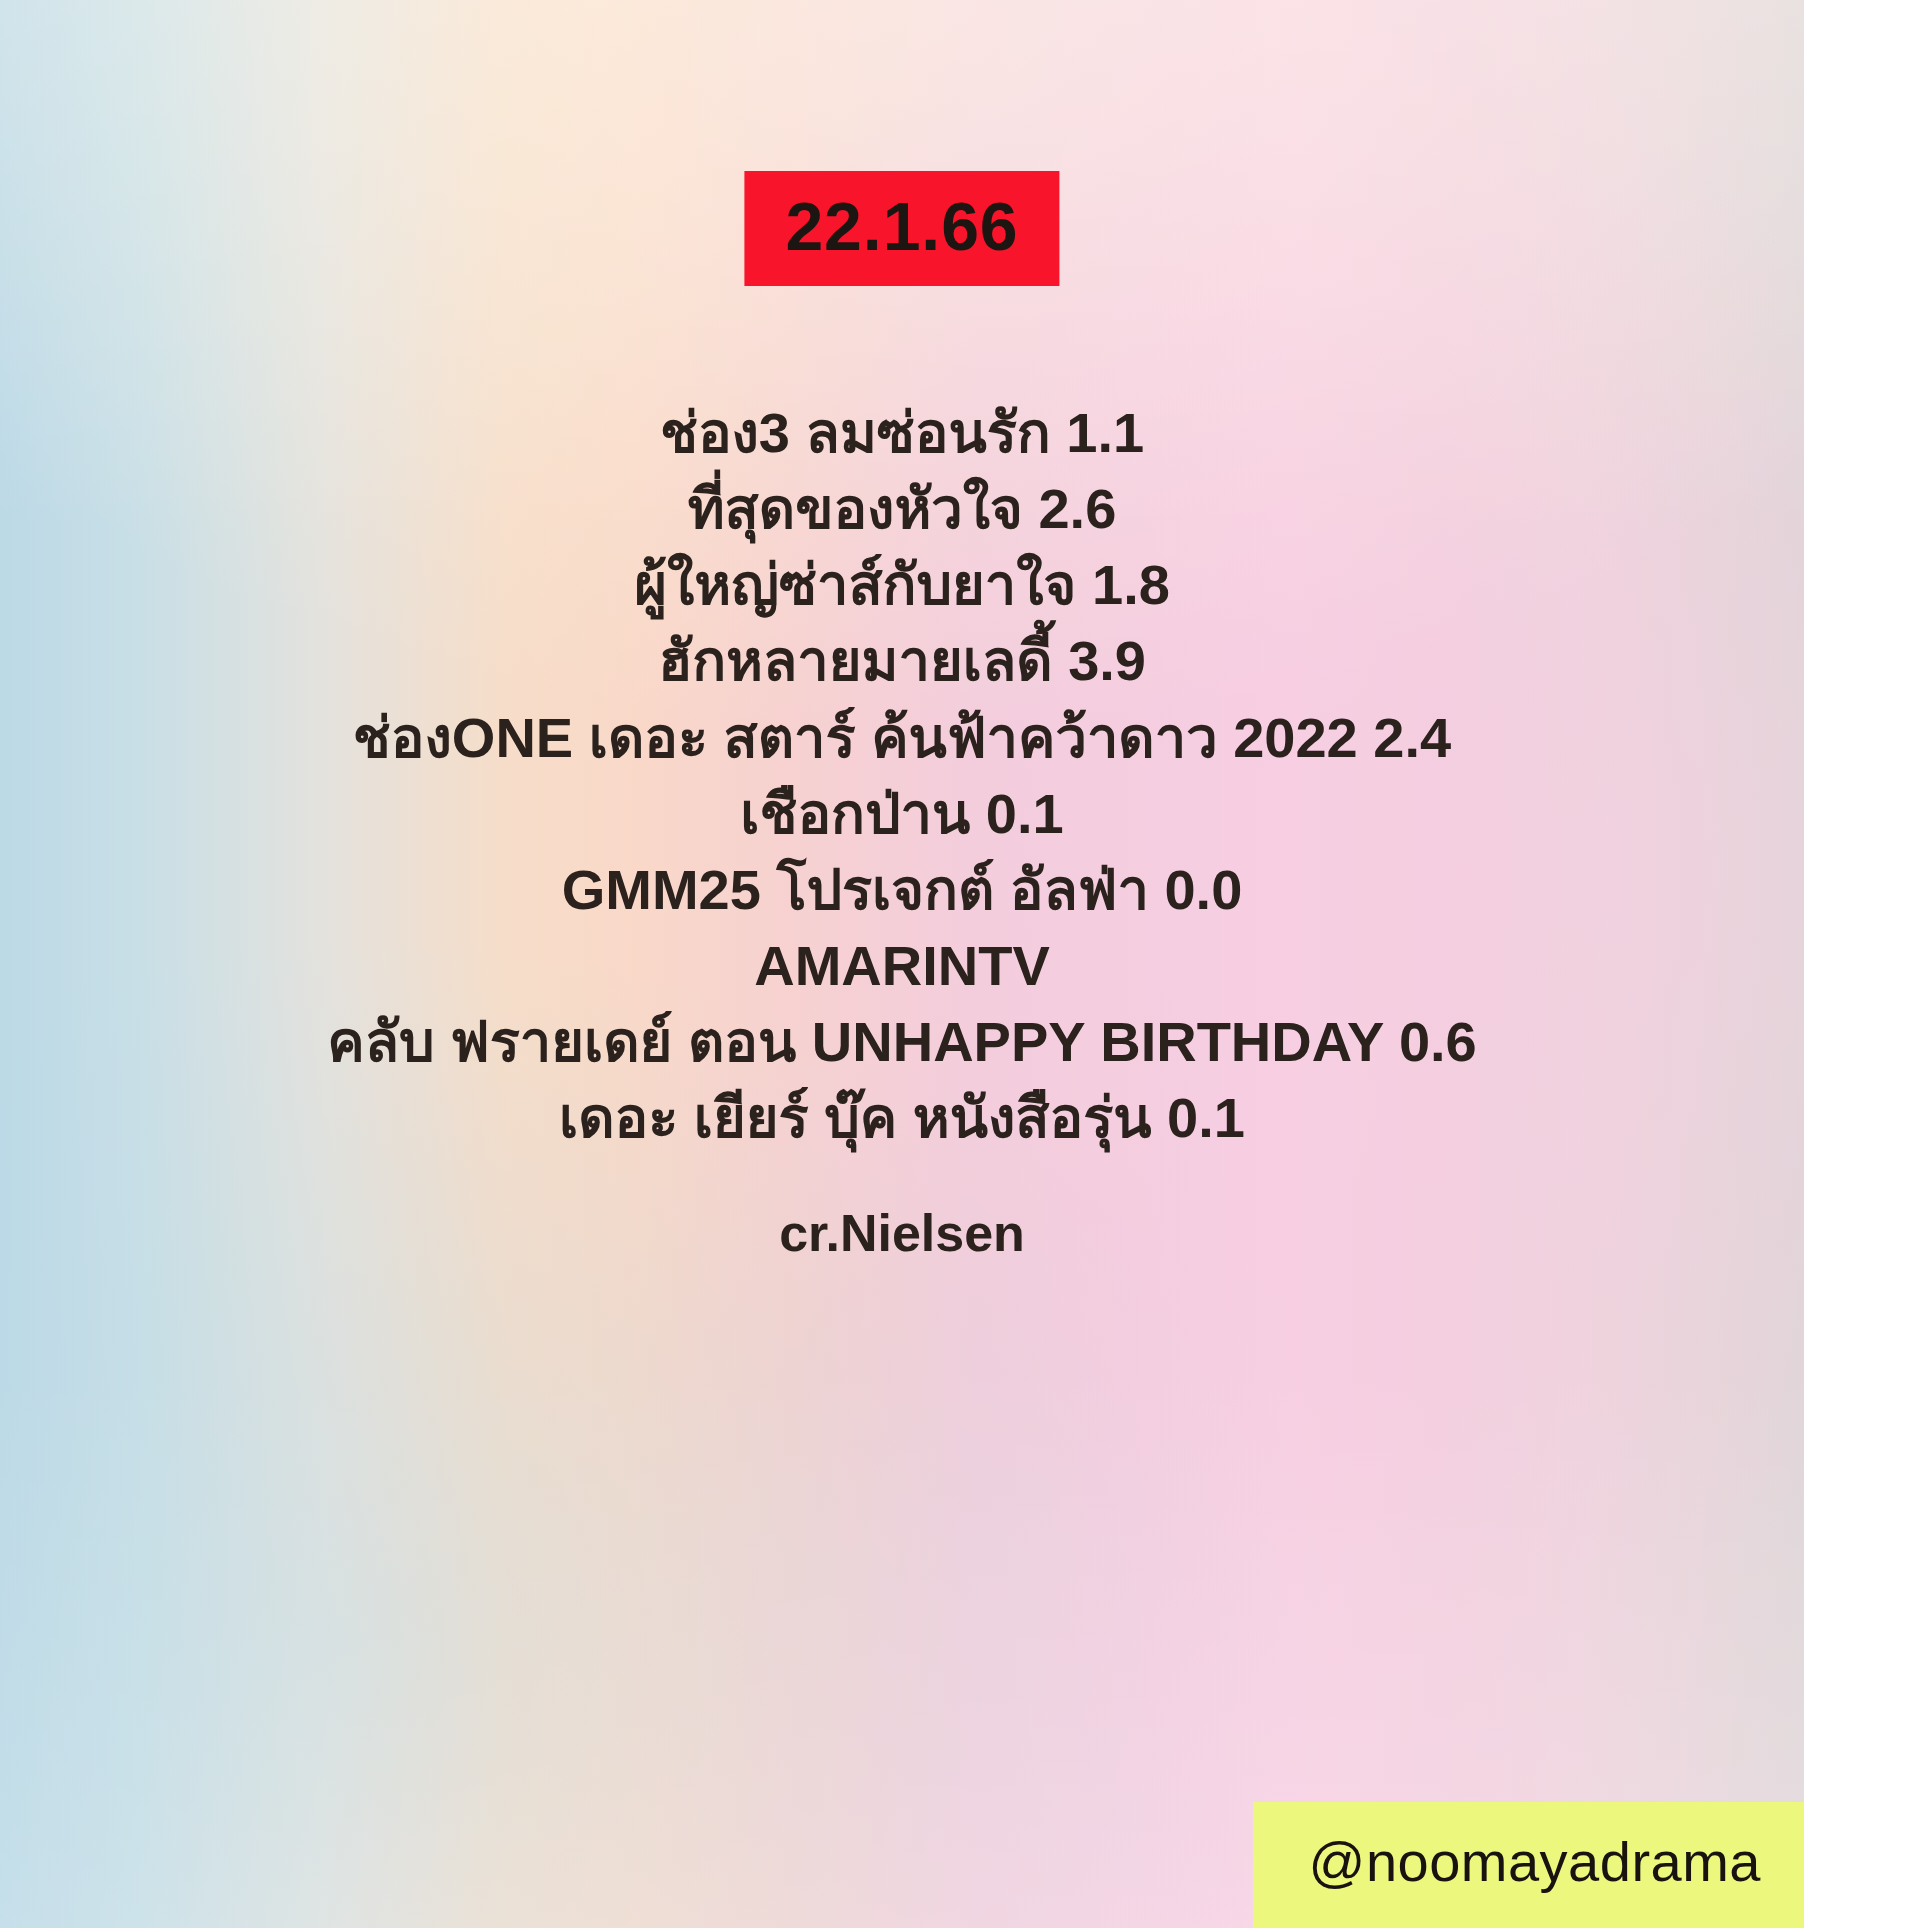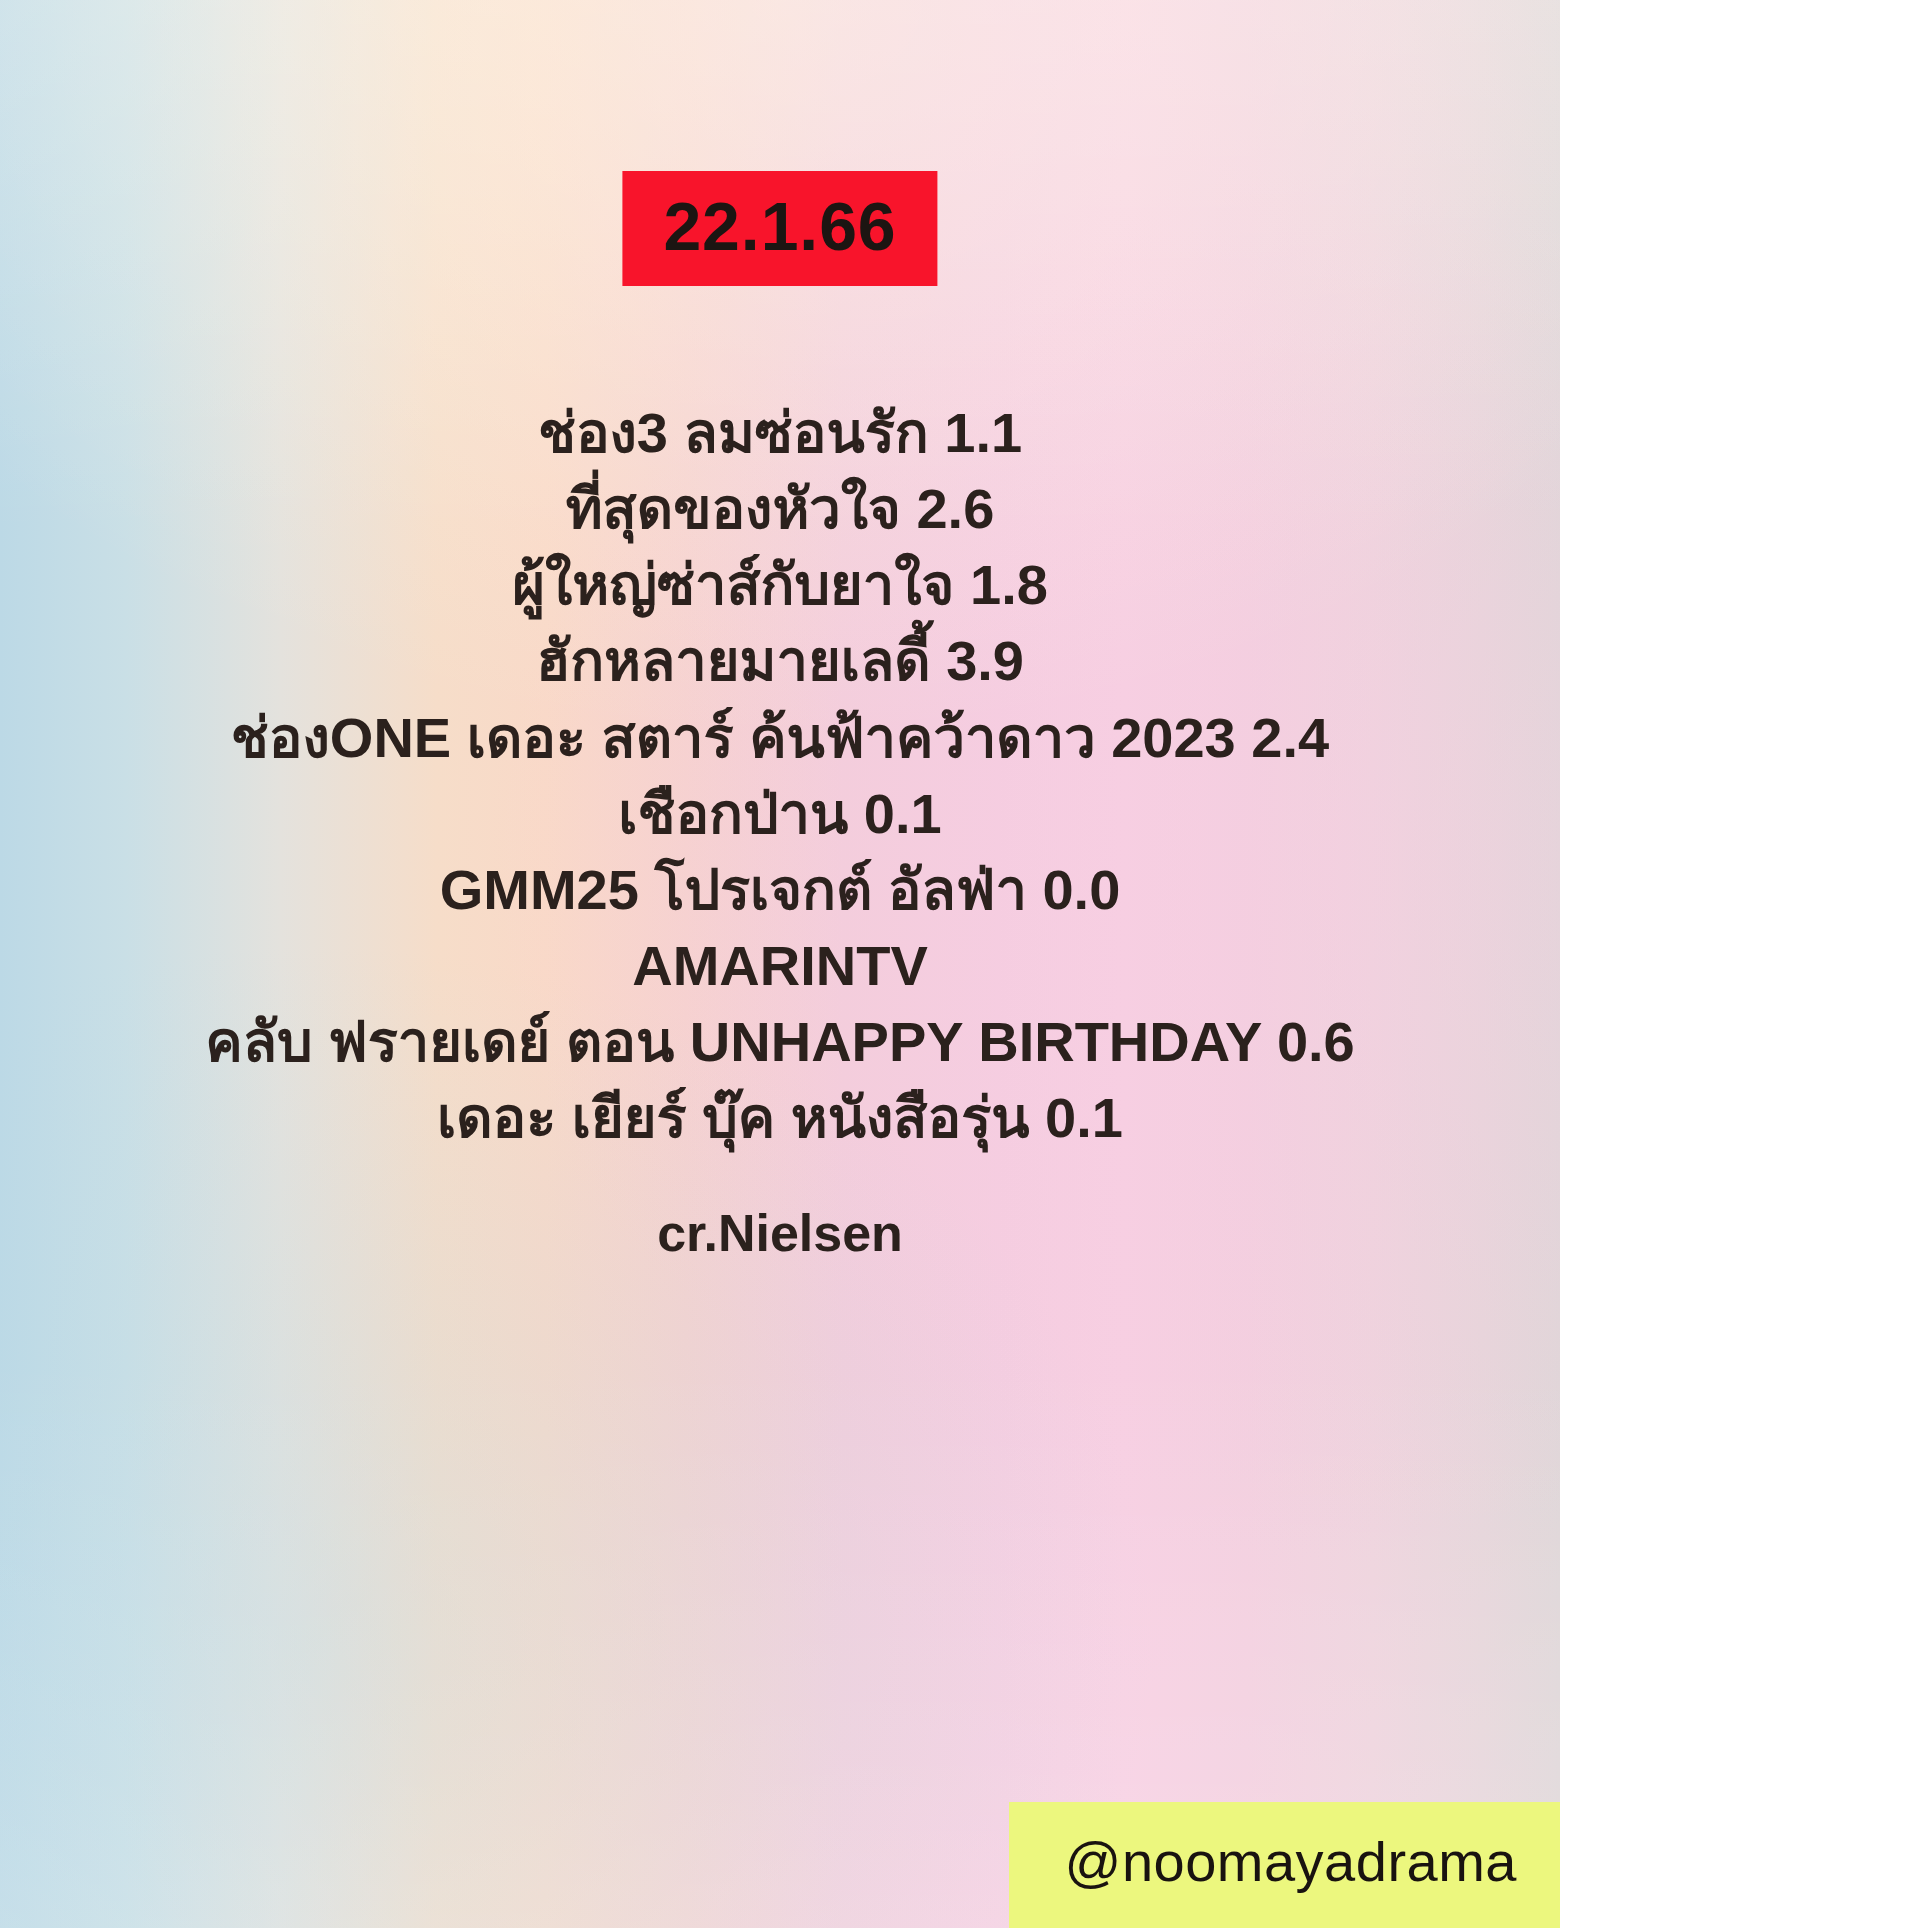--- a/index.html
+++ b/index.html
@@ -7,21 +7,21 @@
     padding: 0;
   }
   body {
     width: 1928px;
     height: 1928px;
     overflow: hidden;
     font-family: "Liberation Sans", sans-serif;
   }
   .poster {
     position: relative;
-    width: 1560px;
+    width: 1804px;
     height: 1928px;
     background:
       linear-gradient(to bottom, rgba(255,255,255,0.22), rgba(255,255,255,0.0) 28%, rgba(255,255,255,0.0) 70%, rgba(255,255,255,0.18)),
       linear-gradient(to right,
         #bcd9e6 0%,
         #c9dfe6 8%,
         #e4e2dd 18%,
         #f6ddc9 28%,
         #f9d9c8 35%,
         #f6d2cf 44%,
@@ -105,21 +105,21 @@
 
 <div class="poster">
 
   <div class="date-badge">22.1.66</div>
 
   <div class="ratings">
     <span class="line">ช่อง3  ลมซ่อนรัก 1.1</span>
     <span class="line">ที่สุดของหัวใจ  2.6</span>
     <span class="line">ผู้ใหญ่ซ่าส์กับยาใจ 1.8</span>
     <span class="line">ฮักหลายมายเลดี้  3.9</span>
-    <span class="line">ช่องONE เดอะ สตาร์ ค้นฟ้าคว้าดาว 2023  2.4</span>
+    <span class="line">ช่องONE เดอะ สตาร์ ค้นฟ้าคว้าดาว 2022  2.4</span>
     <span class="line">เชือกป่าน 0.1</span>
     <span class="line">GMM25   โปรเจกต์ อัลฟ่า 0.0</span>
     <span class="line">AMARINTV</span>
     <span class="line">คลับ ฟรายเดย์ ตอน UNHAPPY BIRTHDAY 0.6</span>
     <span class="line">เดอะ เยียร์ บุ๊ค หนังสือรุ่น 0.1</span>
     <span class="credit">cr.Nielsen</span>
   </div>
 
   <div class="handle-badge">@noomayadrama</div>
 

